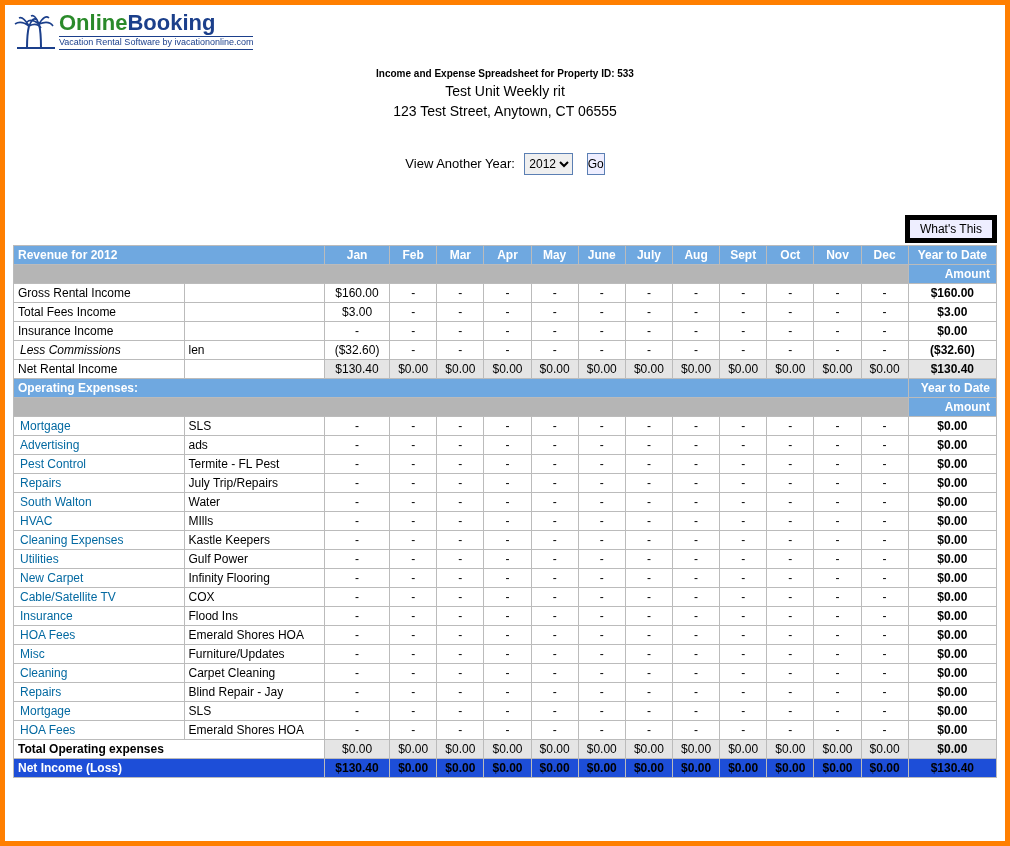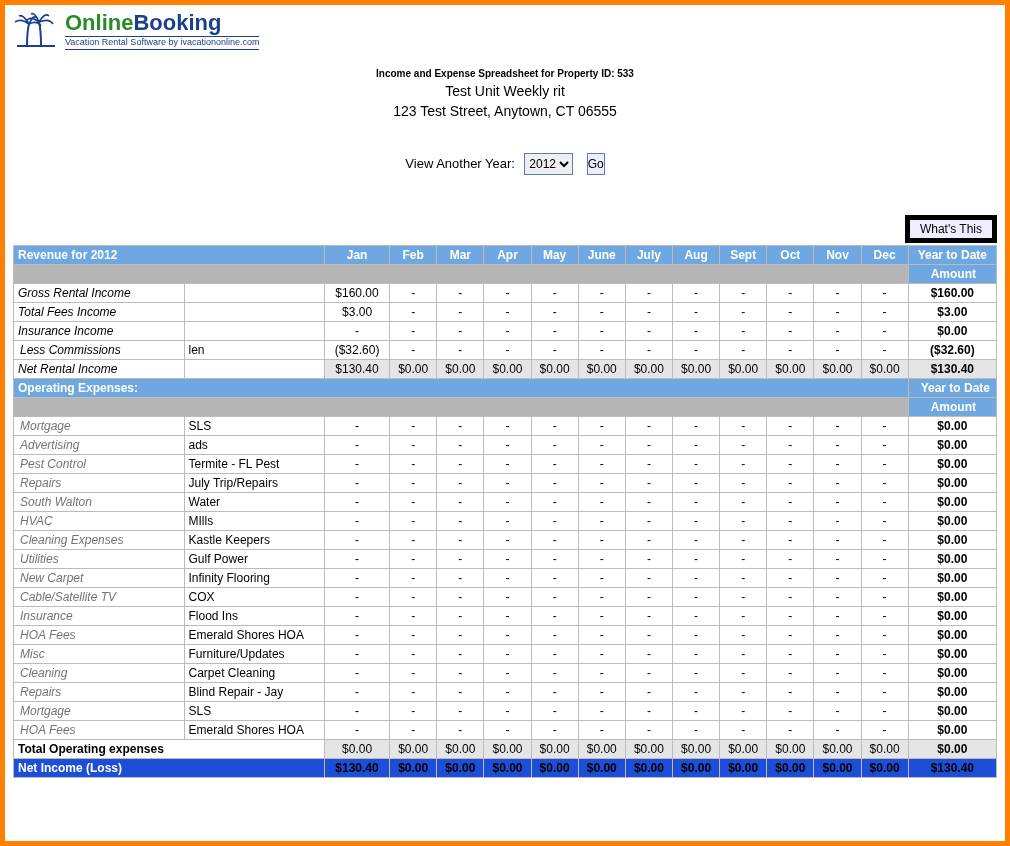--- a/index.html
+++ b/index.html
@@ -1,18 +1,18 @@
 <!DOCTYPE html>
 <html><head>
 <meta charset="utf-8">
 <style>
   * { box-sizing: border-box; }
   body { margin: 0; background: #fff; font-family: Arial, Helvetica, sans-serif; font-size: 12px; color: #000; }
   .frame { border: 5px solid #ff7f00; width: 1010px; height: 846px; padding: 6px 8px 8px 8px; }
-  .logo { display: flex; align-items: center; gap: 6px; margin-bottom: 2px; }
+  .logo { display: flex; align-items: flex-end; gap: 0; margin-bottom: 2px; }
   .palm { position: relative; width: 46px; height: 36px; }
   .palm svg { width: 46px; height: 36px; }
   .logo-text { line-height: 1.05; }
   .logo-top { font-size: 22px; font-weight: bold; }
   .logo-top .green { color: #2a8a2a; }
   .logo-top .blue  { color: #1b3f8b; }
   .logo-sub { font-size: 9px; color: #1b3f8b; border-top: 1px solid #1b3f8b; border-bottom: 1px solid #1b3f8b; padding: 1px 0; margin-top: 2px; }
   .header-block { text-align: center; margin-top: 18px; }
   .header-title { font-weight: bold; font-size: 10px; }
   .header-sub   { font-size: 14px; margin-top: 4px; }
@@ -24,27 +24,27 @@
   .whats-this { border: 5px solid #000000; background: #eef; padding: 2px 10px; font-size: 12px; cursor: pointer; }
   table { border-collapse: collapse; width: 100%; table-layout: fixed; }
   th, td { border: 1px solid #bbb; padding: 2px 4px; height: 19px; overflow: hidden; white-space: nowrap; text-overflow: clip; }
   col.c-name { width: 170px; }
   col.c-sub  { width: 140px; }
   col.c-month{ width: 47px; }
   col.c-month-jan{ width: 65px; }
   col.c-ytd  { width: 88px; }
   .hdr-row th { background: #6fa8e0; color: #fff; font-weight: bold; text-align: center; }
   .hdr-row th.left { text-align: left; }
-  .hdr-sub th { background: #6fa8e0; color: #fff; font-weight: bold; text-align: right; padding-right: 20px; border-top: none; }
-  .rev-name { text-align: left; font-style: italic; }
+  .hdr-sub th { background: #6fa8e0; color: #fff; font-weight: bold; text-align: right; padding-right: 6px; border-top: none; }
+  .rev-name { text-align: left; }
   .sub-col  { text-align: left; }
   .num      { text-align: center; }
   .ytd      { text-align: center; font-weight: bold; }
   .italic   { font-style: italic; padding-left: 6px; }
-  .link     { color: #737373; cursor: pointer; padding-left: 6px; margin-left: 25px; }
+  .link     { color: #0369a1; cursor: pointer; padding-left: 6px; margin-left: 25px; }
   .section-row th { background: #6fa8e0; color: #fff; text-align: left; font-weight: bold; }
   .section-row th.right { text-align: right; padding-right: 6px; }
   .totals td { background: #e5e5e5; }
   .totals td.label { font-weight: bold; text-align: left; }
   .net-row td { background: #1d4ed8; font-weight: bold; }
   .net-row td.label { color: #fff; text-align: left; }
 </style>
 </head>
 <body>
 <div class="frame">

